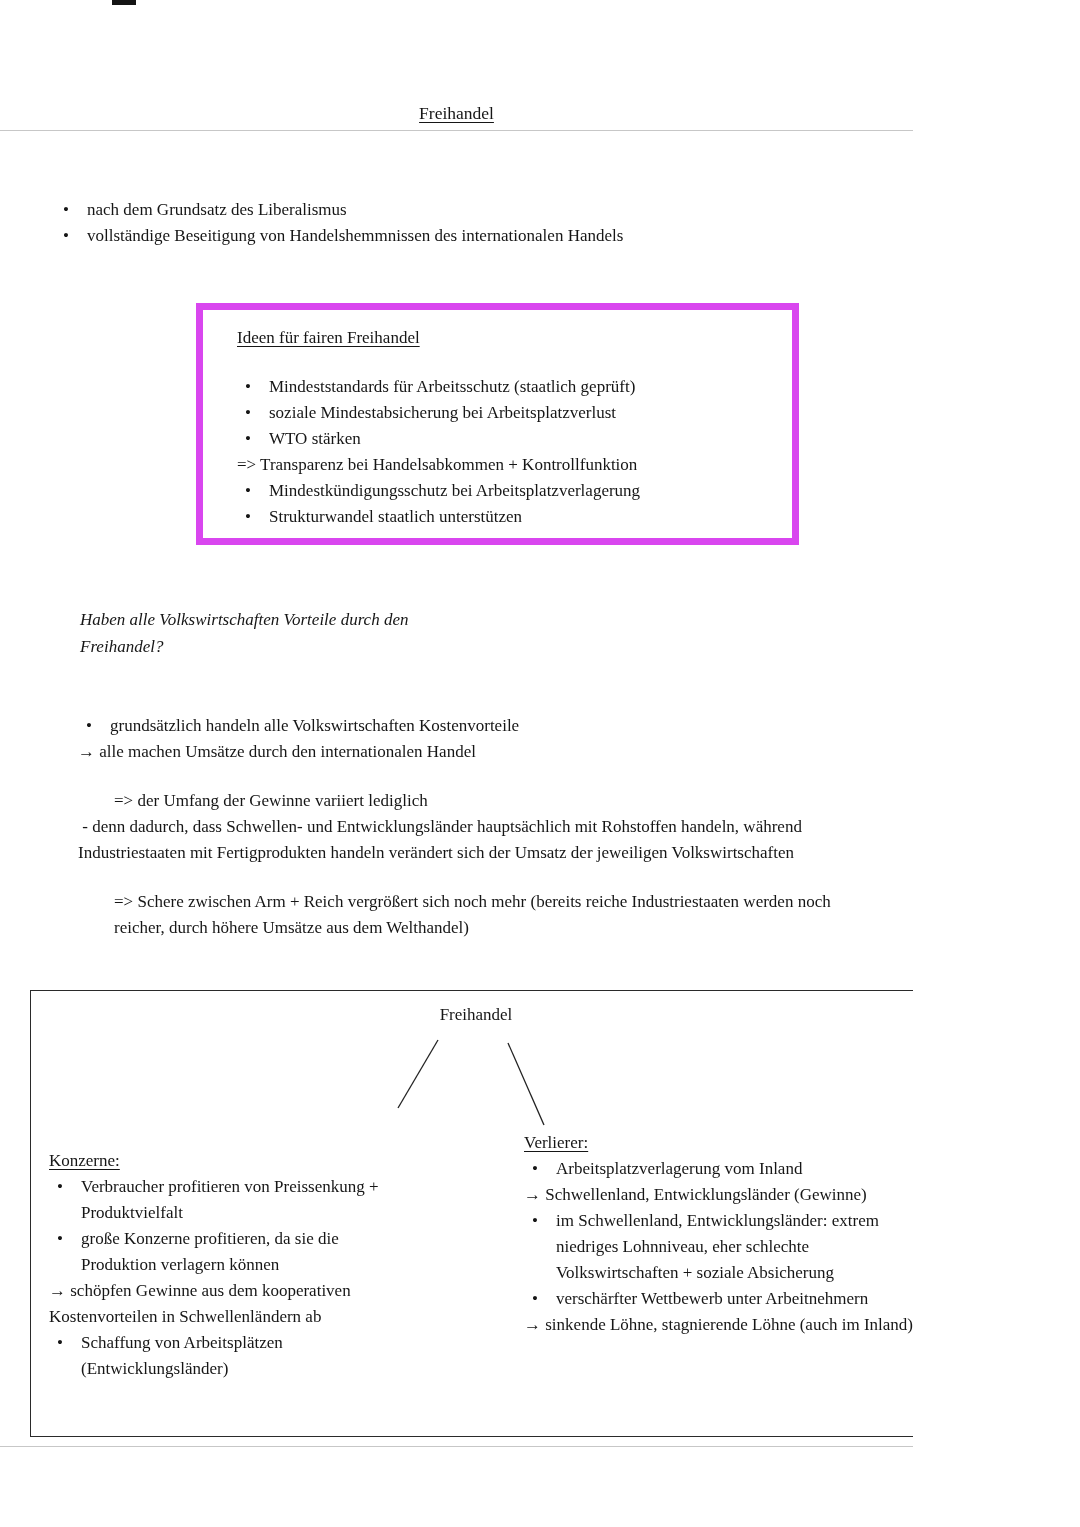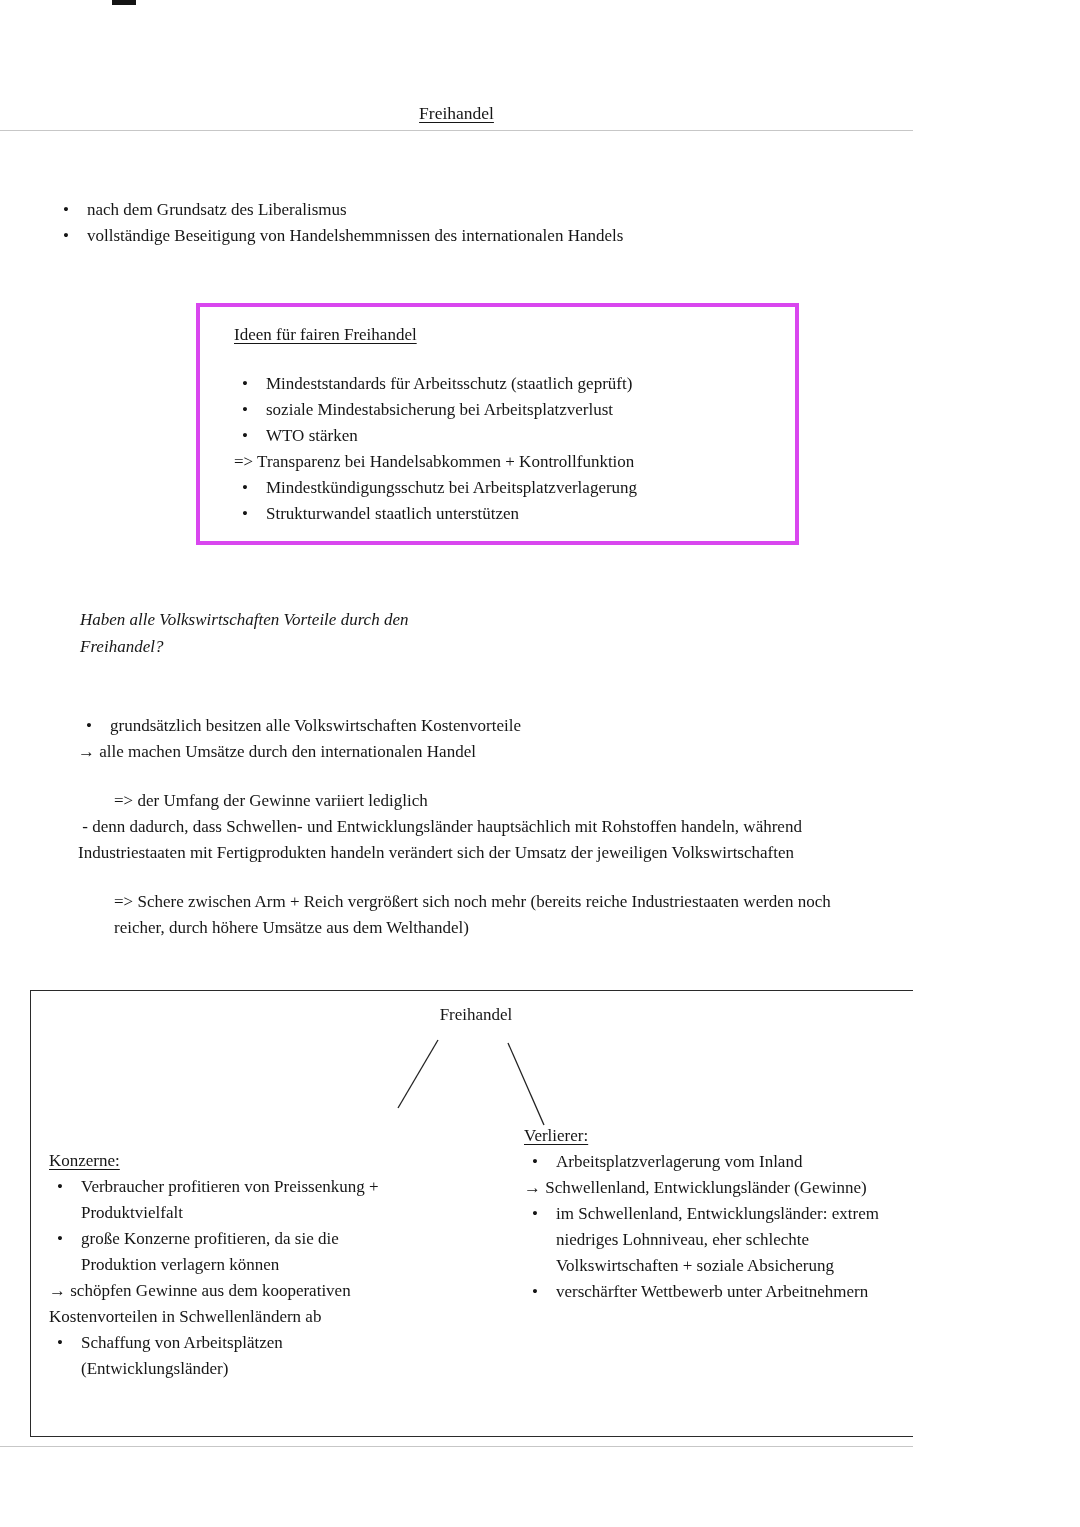--- a/index.html
+++ b/index.html
@@ -27,42 +27,42 @@
   .item.gap { margin-top:23px;margin-left:36px; }
 
   .definition { position:absolute; left:55px; top:163px; width:940px; }
   .def-heading {
     text-decoration:underline; text-underline-offset:2px;
     line-height:26px; margin-bottom:8px;text-align:right;
   }
 
   .ideas-box {
     position:absolute; left:196px; top:303px; width:603px; height:242px;
-    border:4px solid #d946ef; padding:15px 10px 0 34px;
+    border:7px solid #d946ef; padding:15px 10px 0 34px;
   }
   .box-heading {
     text-decoration:underline; text-underline-offset:3px;
     line-height:26px; margin-bottom:23px;
   }
 
   .question {
     position:absolute; left:80px; top:606px; width:800px; text-align:left;
     font-style:italic; line-height:27px; white-space:pre-wrap;
   }
 
   .analysis { position:absolute; left:78px; top:713px; width:936px; }
 
   .diagram-box {
     position:absolute; left:30px; top:990px; width:1018px; height:447px;
     border:1px solid #2a2a2a;
   }
   .root-label { position:absolute; left:0; top:14px; width:890px; text-align:center; }
   .branches { position:absolute; left:350px; top:44px; }
   .winners { position:absolute; left:18px; top:157px; width:452px; }
-  .losers  { position:absolute; left:493px; top:132px; width:522px; }
+  .losers  { position:absolute; left:493px; top:139px; width:522px; }
   .col-heading { text-decoration:underline; text-underline-offset:3px; line-height:26px; }
 </style>
 </head>
 <body>
 
 <div class="page">
 
   <div class="artifact"></div>
 
   <div class="title">Freihandel</div>
@@ -115,21 +115,21 @@
   </section>
 
   <div class="question">Haben alle Volkswirtschaften Vorteile durch den
 Freihandel?</div>
 
   <section class="analysis">
     <div class="list">
 
     <div class="item bullet">
           <span class="marker">•</span>
-          <span class="text">grundsätzlich besitzen alle Volkswirtschaften Kostenvorteile</span>
+          <span class="text">grundsätzlich handeln alle Volkswirtschaften Kostenvorteile</span>
         </div>
         <div class="item flush">
           
           <span class="text">→ alle machen Umsätze durch den internationalen Handel</span>
         </div>
         <div class="item flush gap">
           
           <span class="text">=&gt; der Umfang der Gewinne variiert lediglich</span>
         </div>
         <div class="item flush">
@@ -195,19 +195,23 @@
           <div class="item bullet">
             <span class="marker">•</span>
             <span class="text">im Schwellenland, Entwicklungsländer: extrem
 niedriges Lohnniveau, eher schlechte
 Volkswirtschaften + soziale Absicherung</span>
           </div>
           <div class="item bullet">
             <span class="marker">•</span>
             <span class="text">verschärfter Wettbewerb unter Arbeitnehmern</span>
           </div>
+          <div class="item flush">
+            
+            <span class="text">→ sinkende Löhne, stagnierende Löhne (auch im Inland)</span>
+          </div>
         </div>
     </div>
   </section>
 
   <div class="rule rule-bottom"></div>
 
 </div>
 
 </body></html>

